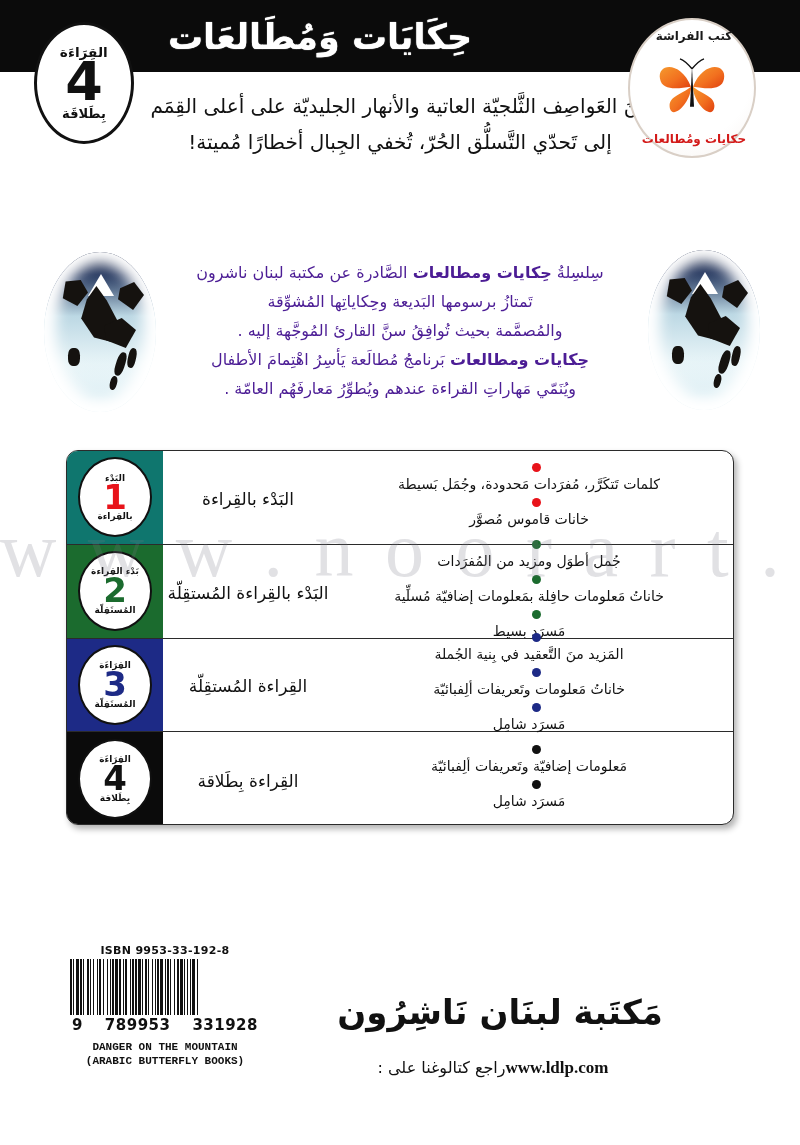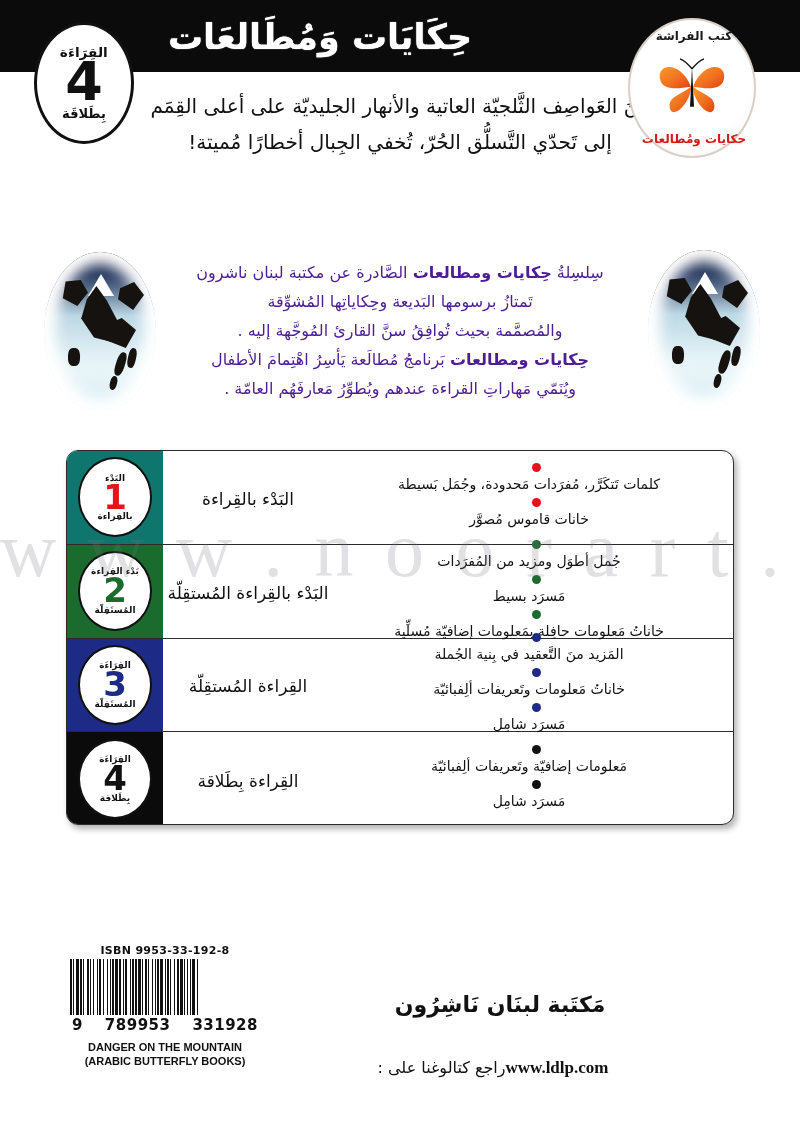--- a/index.html
+++ b/index.html
@@ -193,30 +193,30 @@
   .bars{height:56px;display:flex;align-items:stretch;direction:ltr;}
   .bars span{display:block;background:#111;}
   .bc-digits{
     direction:ltr;display:flex;justify-content:space-between;
     font-family:"DejaVu Sans","Liberation Sans",sans-serif;
     font-size:15px;font-weight:bold;color:#111;
     padding:1px 2px 0 2px;letter-spacing:0.5px;
   }
   .eng-title{
     direction:ltr;text-align:center;
-    font-family:Liberation Sans, sans-serif;
+    font-family:Liberation Mono, monospace;
     font-size:11px;font-weight:bold;color:#111;line-height:14px;
     margin-top:6px;
   }
 
   
   .publisher{
     position:absolute;left:250px;top:992px;width:500px;
     text-align:center;direction:rtl;
-    font-size:22px;font-weight:bold;color:#111;
+    font-size:34px;font-weight:bold;color:#111;
     letter-spacing:-1px;
   }
   .catalog{
     position:absolute;left:250px;top:1058px;width:500px;
     text-align:center;direction:rtl;
     font-size:16px;color:#111;
   }
   .catalog .url{
     font-family:"Liberation Serif","DejaVu Serif",serif;
     font-weight:bold;direction:ltr;display:inline-block;
@@ -324,25 +324,25 @@
         </div>
       </div>
       <div class="trow">
         <div class="tcell-feats">
           <div class="feat">
             <span class="dot" style="background:#1b6b2e"></span>
             <span class="ftxt">جُمل أطوَل ومزيد من المُفرَدات</span>
           </div>
           <div class="feat">
             <span class="dot" style="background:#1b6b2e"></span>
+            <span class="ftxt">خاناتُ مَعلومات حافِلة بمَعلومات إضافيّة مُسلِّية</span>
+          </div>
+          <div class="feat">
+            <span class="dot" style="background:#1b6b2e"></span>
             <span class="ftxt">مَسرَد بسيط</span>
-          </div>
-          <div class="feat">
-            <span class="dot" style="background:#1b6b2e"></span>
-            <span class="ftxt">خاناتُ مَعلومات حافِلة بمَعلومات إضافيّة مُسلِّية</span>
           </div>
         </div>
         <div class="tcell-name">البَدْء بالقِراءة المُستقِلّة</div>
         <div class="tcell-badge" style="background:#1b6b2e">
           <div class="circ">
             <div class="ct">بَدْء القِراءة</div>
             <div class="cn" style="color:#1b6b2e">2</div>
             <div class="cb">المُستَقِلّة</div>
           </div>
         </div>

